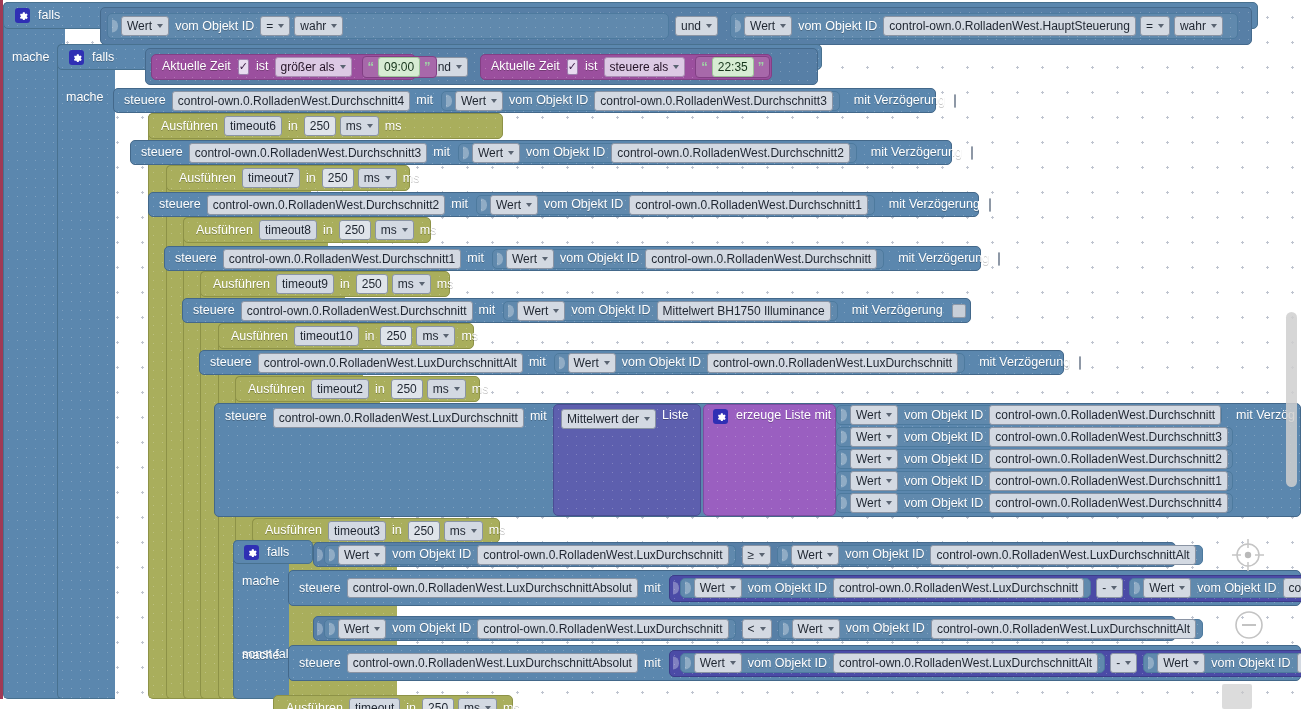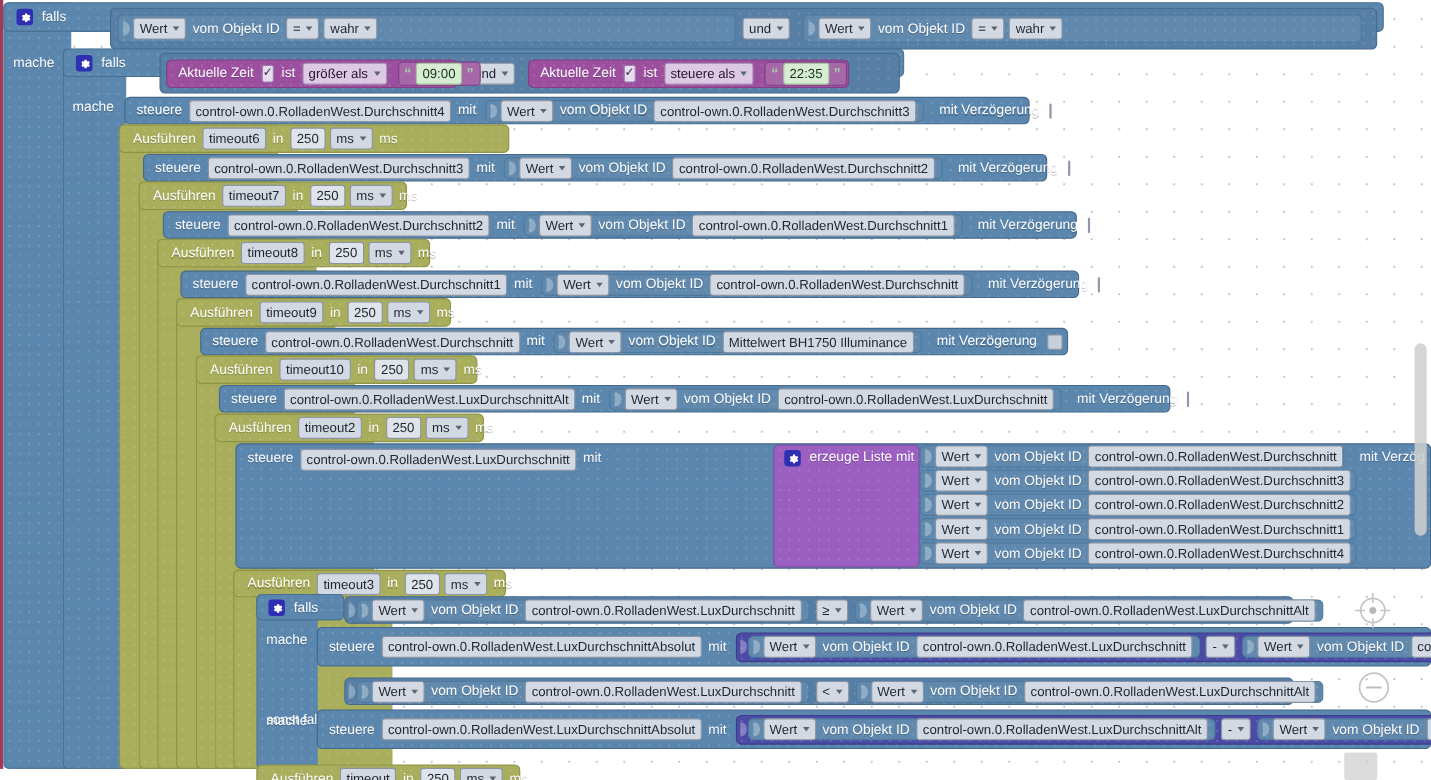--- a/index.html
+++ b/index.html
@@ -28,21 +28,21 @@
     line-height: 1;
     white-space: nowrap;
     display: flex;
     align-items: center;
     background-image: radial-gradient(circle, rgba(255,255,255,.22) .6px, transparent .7px);
     background-size: 9px 9px;
   }
   
   .c-ctrl   { background-color:#5b87ae; border:1px solid #48718f; }
   
-  .c-olive  { background-color:#a9ae5c; border:1px solid #8d9247; }
+  .c-olive  { background-color:#a9ae5c; border:1px solid #8d9247;margin-left:40px; }
   
   .c-set    { background-color:#5b87ae; border:1px solid #43688a; }
   
   .c-val    { background-color:#6089ad; border:1px solid #4d7characters; }
   .c-val    { background-color:#6089ad; border:1px solid #4d7a9e; }
   
   .c-logic  { background-color:#577fa6; border:1px solid #456a8d; }
   
   .c-time   { background-color:#9b4f9e; border:1px solid #823f85; }
   
@@ -145,20 +145,21 @@
       <span class="field dd">Wert</span>
       <span class="lbl">vom Objekt ID</span>
       <span class="field dd">=</span>
       <span class="field dd">wahr</span>
     </div>
     <span class="field dd" style="margin-left:12px;">und</span>
     <div class="blk c-val" style="position:relative; margin-left:10px; height:26px; width:508px; padding:0 4px;">
       <span class="plug"></span>
       <span class="field dd">Wert</span>
       <span class="lbl">vom Objekt ID</span>
+      <span class="field">control-own.0.RolladenWest.HauptSteuerung</span>
       <span class="field dd">=</span>
       <span class="field dd">wahr</span>
     </div>
   </div>
 
   <div class="blk c-ctrl" style="left:8px; top:45px; width:55px; height:24px; border:none; background:transparent;">
 
     <span class="lbl">mache</span>
   </div>
 
@@ -346,20 +347,24 @@
     <span class="field dd">ms</span>
     <span class="lbl">ms</span>
   </div>
 
   <div class="blk c-set" style="left:214px; top:403px; width:1087px; height:114px; align-items:flex-start; padding:4px 0 0 6px;">
     <span class="lbl" style="line-height:17px;">steuere</span>
     <span class="field">control-own.0.RolladenWest.LuxDurchschnitt</span>
     <span class="lbl" style="line-height:17px;">mit</span>
   </div>
 
+  <div class="blk c-math" style="left:553px; top:404px; width:148px; height:112px; align-items:flex-start; padding-top:4px; padding-left:5px;">
+    <span class="field dd">Mittelwert der</span>
+    <span class="lbl">Liste</span>
+  </div>
 
   <div class="blk c-list" style="left:703px; top:404px; width:133px; height:112px; align-items:flex-start; padding-top:4px; padding-left:4px;">
     <span class="gear">
       <svg width="11" height="11" viewBox="0 0 24 24">
           <path fill="#ffffff" d="M12 8a4 4 0 100 8 4 4 0 000-8zm9.4 4.5l2-1.6-2-3.4-2.4 1a7.6 7.6 0 00-1.7-1l-.4-2.5h-4l-.4 2.5c-.6.2-1.2.6-1.7 1l-2.4-1-2 3.4 2 1.6a7.6 7.6 0 000 2l-2 1.6 2 3.4 2.4-1c.5.4 1.1.8 1.7 1l.4 2.5h4l.4-2.5c.6-.2 1.2-.6 1.7-1l2.4 1 2-3.4-2-1.6a7.6 7.6 0 000-2z"></path>
         </svg>
     </span>
     <span class="lbl">erzeuge Liste mit</span>
   </div>
 

